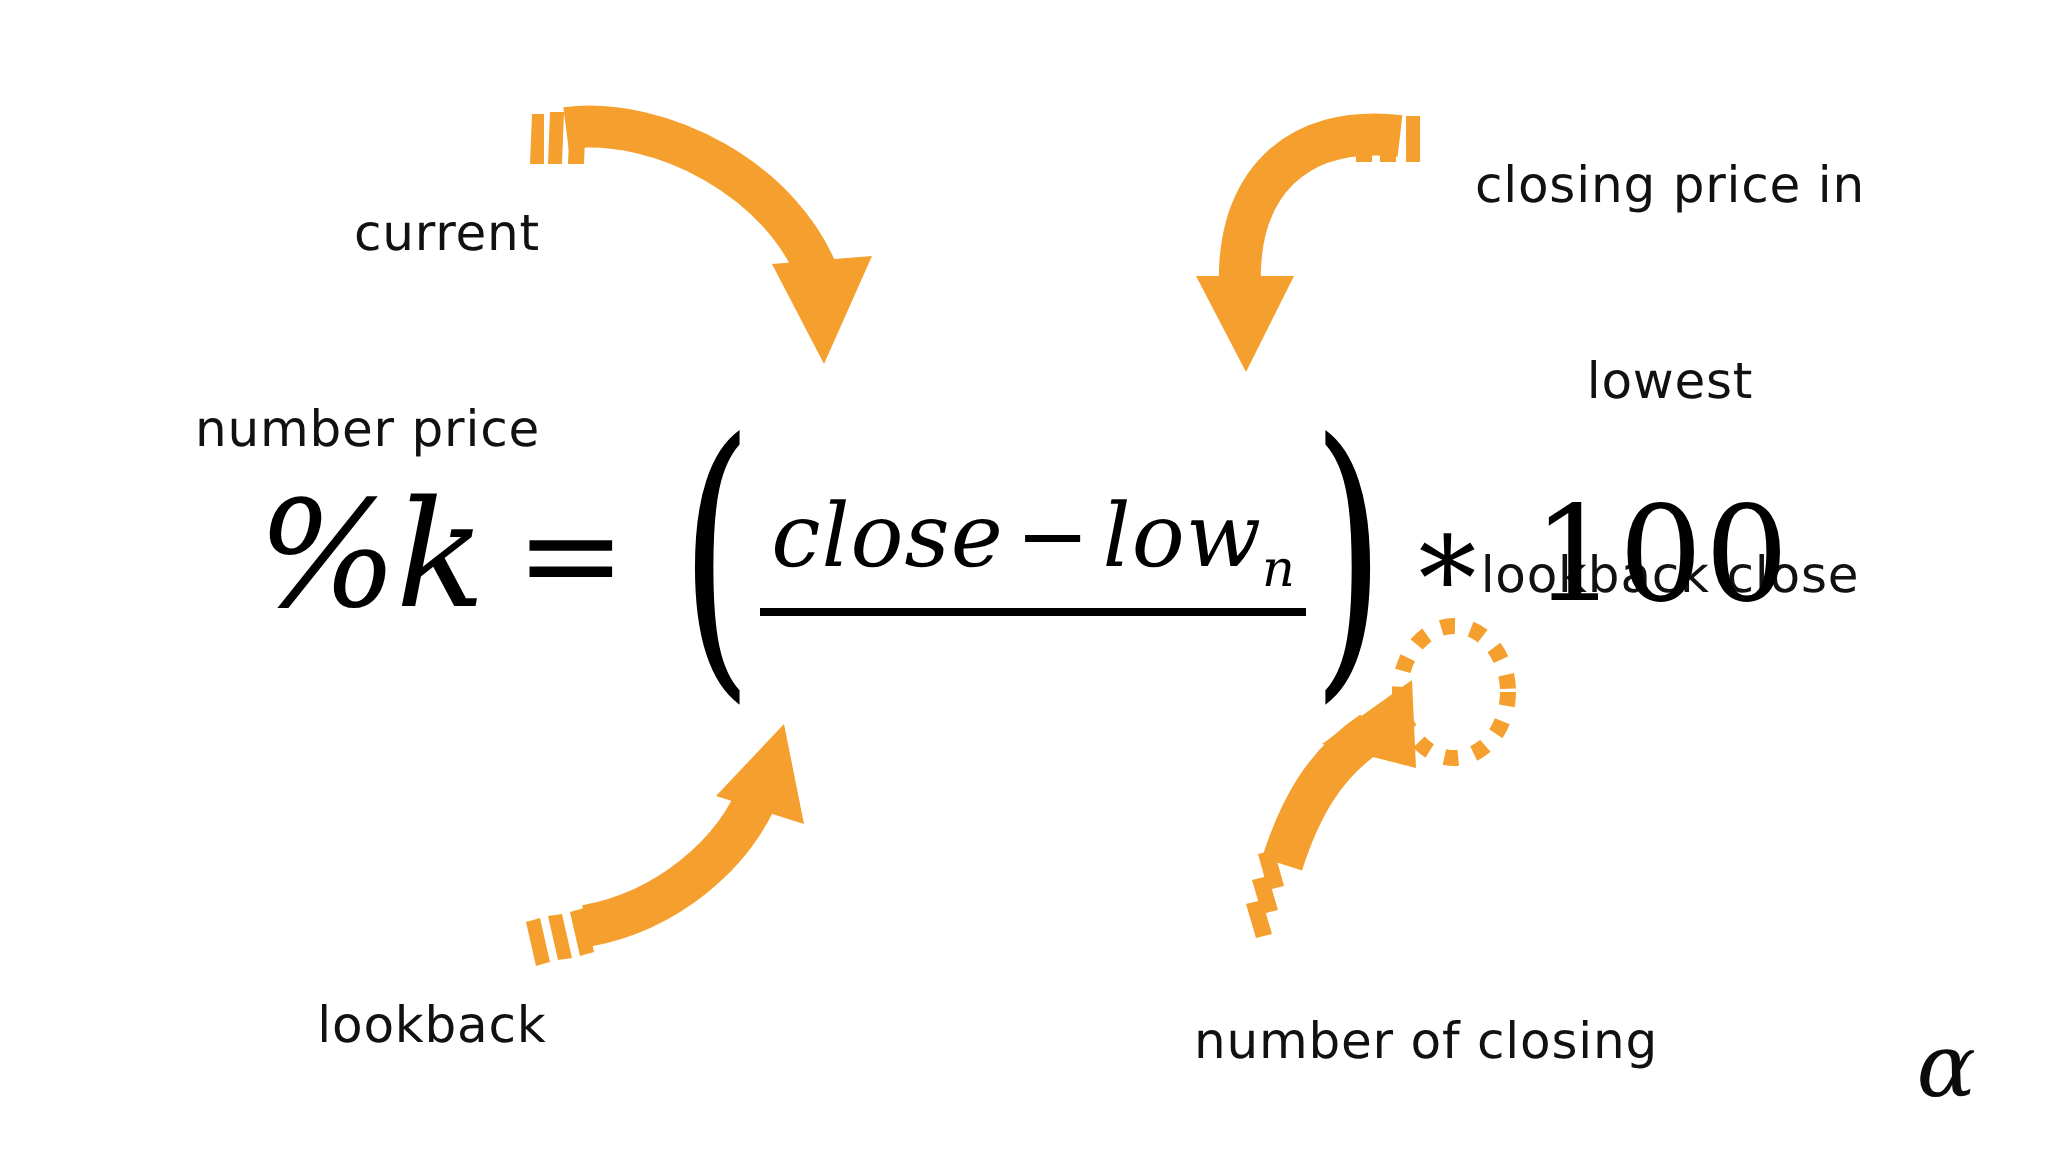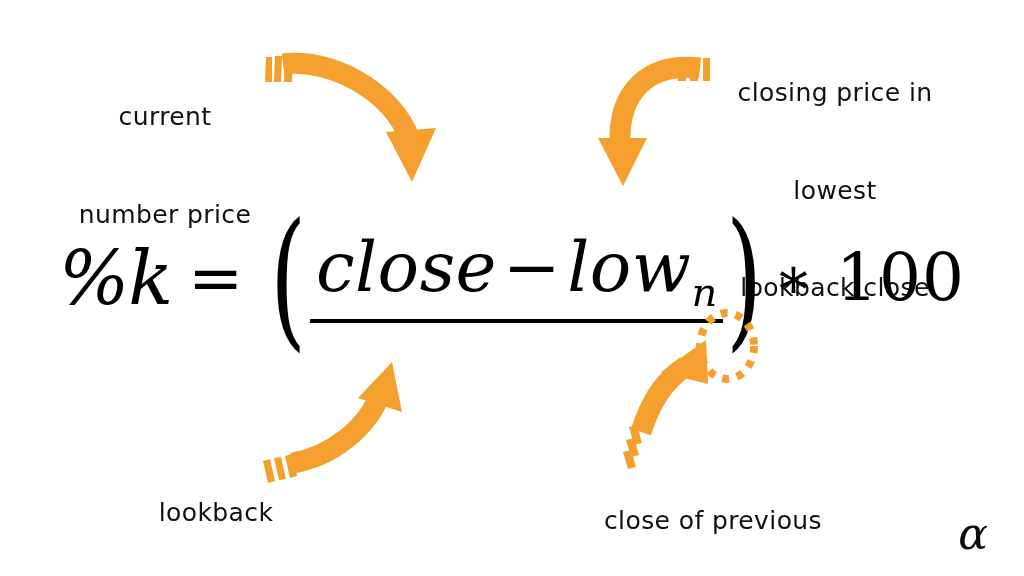--- a/index.html
+++ b/index.html
@@ -22,21 +22,21 @@
     color: #111111;
     font-family: "DejaVu Sans", sans-serif;
     font-size: 25px;
     line-height: 1.30;
     letter-spacing: 0.4px;
     white-space: pre;
     font-weight: 400;
   }
   .annot .ln { display: block; }
 
-  #annot-current        { left: 60px;  top: 36px;  text-align: center; width: 210px; }
+  #annot-current        { left: 60px;  top: 36px;  text-align: right; width: 210px; }
   #annot-lowest         { left: 690px; top: 12px;  text-align: center; width: 290px; }
   #annot-highest        { left: 76px;  top: 432px; text-align: center; width: 280px; }
   #annot-periods        { left: 548px; top: 440px; text-align: center; width: 330px; }
 
   
   #formula {
     position: absolute;
     left: 0;
     top: 178px;
     width: 1024px;
@@ -75,21 +75,21 @@
 
   .frac {
     display: inline-flex;
     flex-direction: column;
     align-items: center;
     justify-content: center;
     margin: 0 2px;
   }
   .frac .num, .frac .den {
     font-style: italic;
-    font-size: 69px;
+    font-size: 44px;
     line-height: 1.12;
     padding: 0 6px;
     white-space: nowrap;
     letter-spacing: 0.5px;
   }
   .frac .bar {
     width: 100%;
     height: 4px;
     background: #000000;
     margin: 4px 0;
@@ -151,21 +151,21 @@
     <span class="ln">lookback close</span>
   </div>
 
   <div class="annot" id="annot-highest">
     <span class="ln">lookback</span>
     
     
   </div>
 
   <div class="annot" id="annot-periods">
-    <span class="ln">close of previous</span>
+    <span class="ln">number of closing</span>
     
     
   </div>
 
   <div id="formula">
     <span class="fx lhs">%k</span>
     <span class="fx eq">=</span>
     <span class="fx paren paren-l">(</span>
 
     <span class="fx frac">

